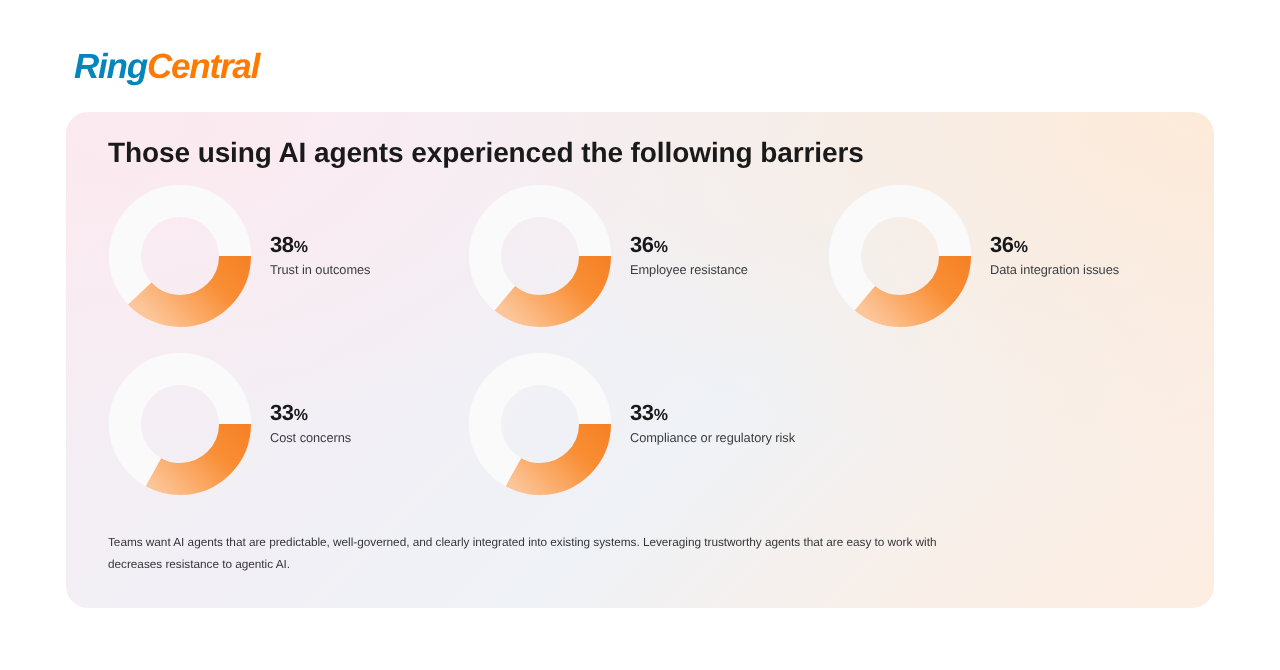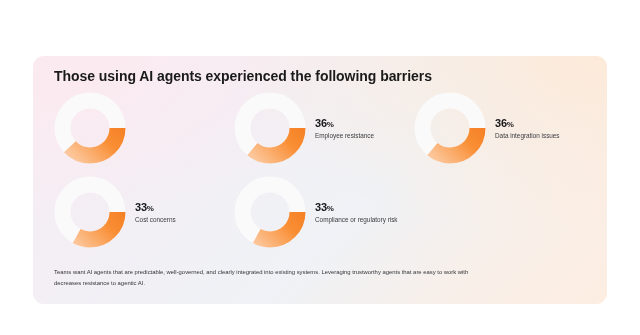--- a/index.html
+++ b/index.html
@@ -133,20 +133,23 @@
     line-height: 1.75;
     color: #34363A;
     letter-spacing: -0.01px;
   }
 </style>
 </head>
 <body>
 
 <div class="page">
 
+  <div class="logo">
+    <span class="logo-ring">Ring</span><span class="logo-central">Central</span>
+  </div>
 
   <div class="card">
 
     <div class="card-title">Those using AI agents experienced the following barriers</div>
 
     <div class="stats">
 
       <div class="stat-row row-1">
 
         <div class="stat-item">
@@ -155,20 +158,24 @@
               <defs>
                 <linearGradient id="g0" x1="1" y1="0.08" x2="0.12" y2="0.95">
                   <stop offset="0%" stop-color="#F4791C"></stop>
                   <stop offset="48%" stop-color="#F98E34"></stop>
                   <stop offset="100%" stop-color="#FCC69A"></stop>
                 </linearGradient>
               </defs>
               <circle cx="36" cy="36" r="27.5" fill="none" stroke="#FBFAFB" stroke-width="16"></circle>
               <circle cx="36" cy="36" r="27.5" fill="none" stroke="url(#g0)" stroke-width="16" stroke-dasharray="65.66 107.13" stroke-dashoffset="0" transform="rotate(0 36 36)"></circle>
             </svg>
+          </div>
+          <div class="stat-text">
+            <div class="stat-value"><span>38</span><span class="pct">%</span></div>
+            <div class="stat-label">Trust in outcomes</div>
           </div>
         </div>
 
         <div class="stat-item">
           <div class="donut">
             <svg viewBox="0 0 72 72" aria-hidden="true">
               <defs>
                 <linearGradient id="g1" x1="1" y1="0.08" x2="0.12" y2="0.95">
                   <stop offset="0%" stop-color="#F4791C"></stop>
                   <stop offset="48%" stop-color="#F98E34"></stop>

